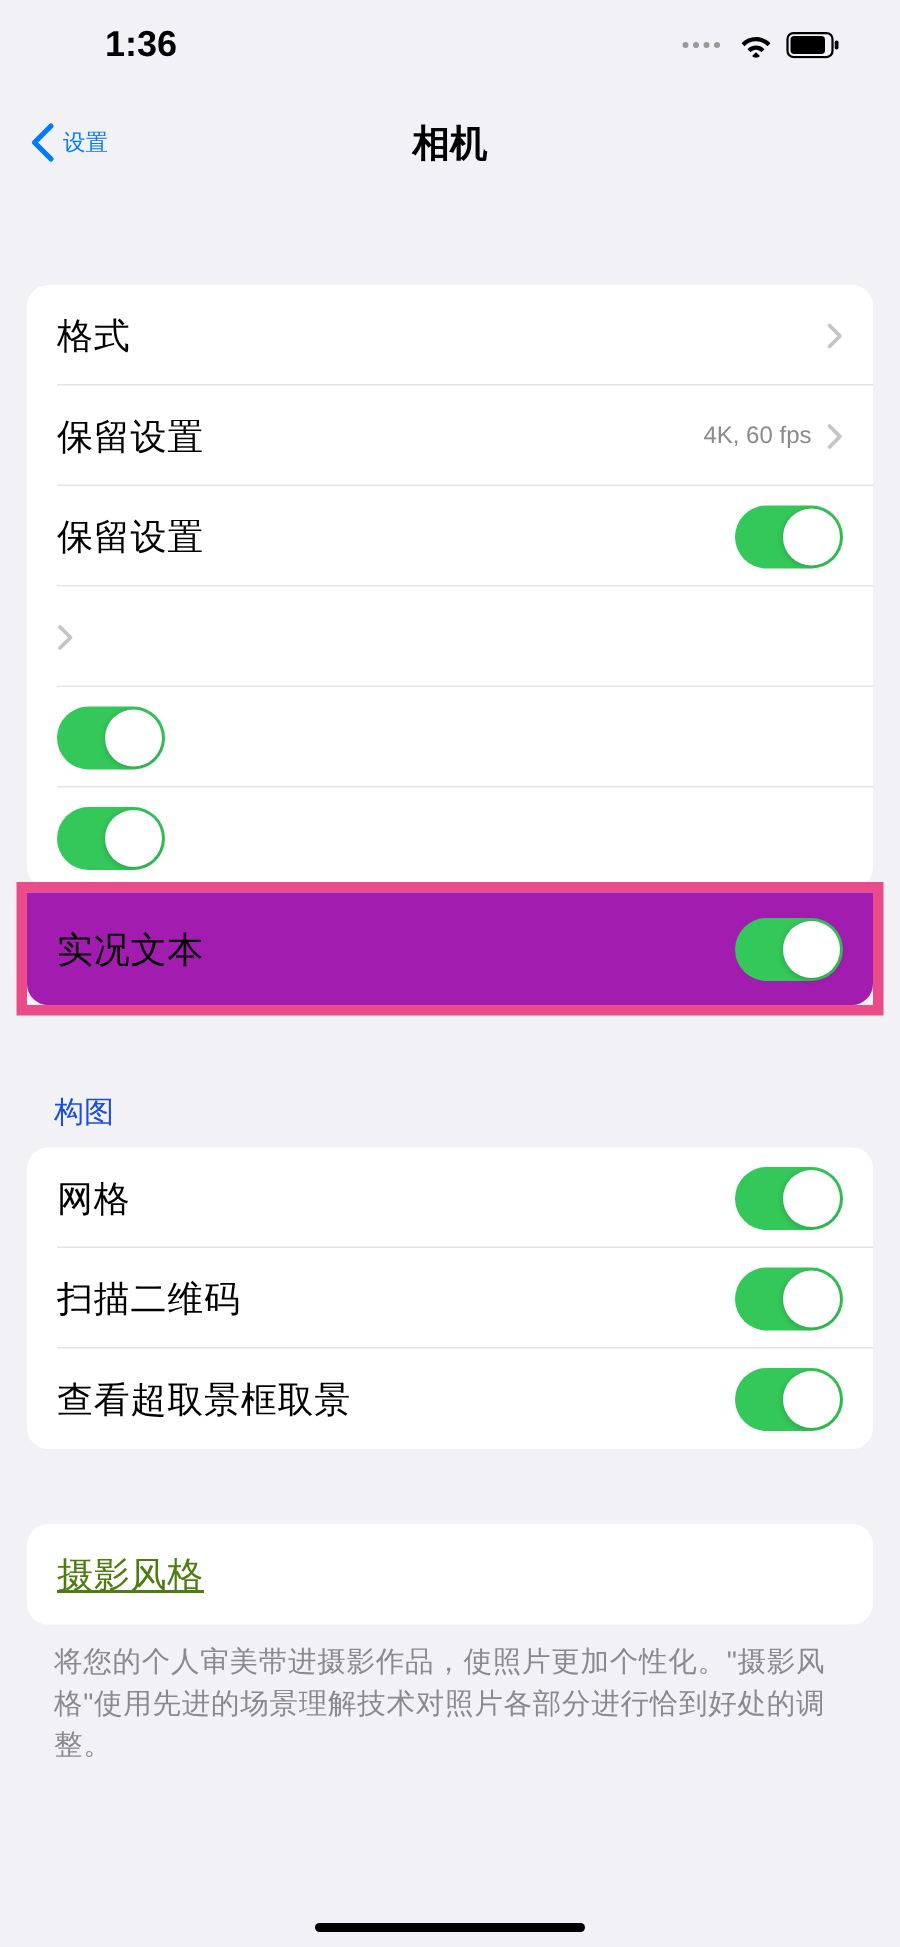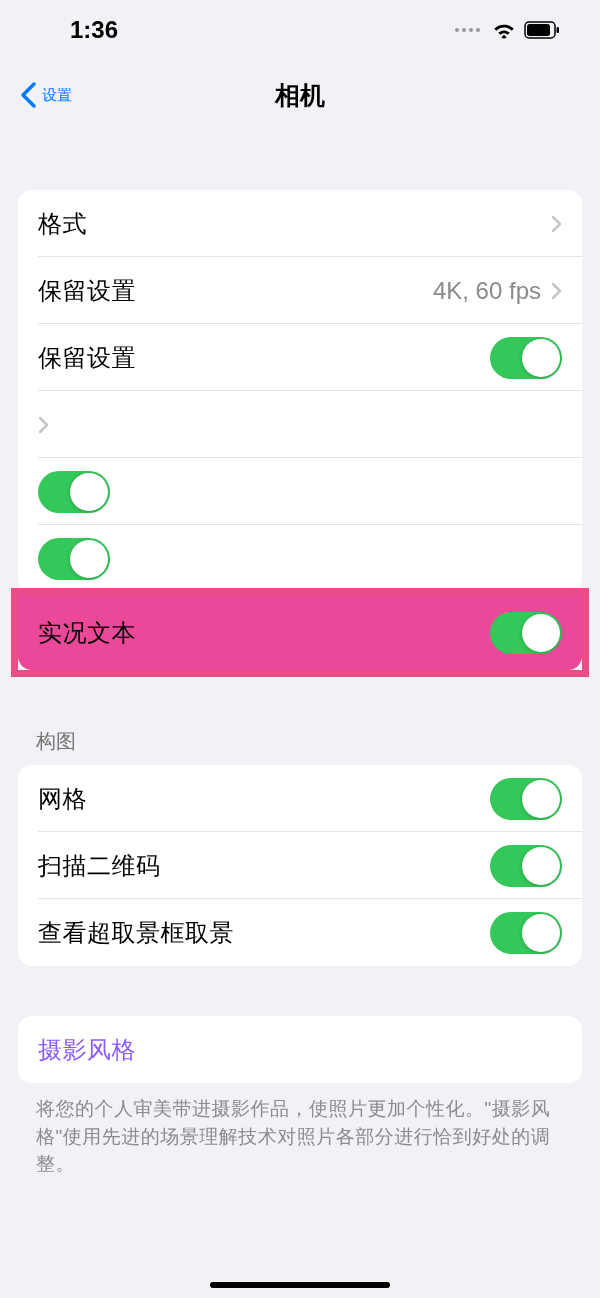--- a/index.html
+++ b/index.html
@@ -67,21 +67,21 @@
       color: #000000;
     }
     .content {
       padding: 0 18px;
     }
     .section-spacer {
       height: 60px;
     }
     .section-header {
       font-size: 20px;
-      color: #737373;
+      color: #1d4ed8;
       padding: 8px 18px 10px;
     }
     .group {
       background: #fff;
       border-radius: 14px;
       overflow: hidden;
     }
     .row {
       display: flex;
       align-items: center;
@@ -103,21 +103,21 @@
       font-size: 24px;
       color: #000;
       letter-spacing: 0.5px;
     }
     .row-right {
       display: flex;
       align-items: center;
       gap: 10px;
     }
     .row-value {
-      font-size: 24px;
+      font-size: 16px;
       color: #8a8a8e;
     }
     .chevron {
       color: #c5c5c7;
     }
     .toggle {
       width: 72px;
       height: 42px;
       border-radius: 21px;
       background: #34c759;
@@ -134,32 +134,33 @@
       top: 2px;
       right: 2px;
       box-shadow: 0 1px 4px rgba(0,0,0,0.2);
     }
     .highlight-frame {
       border: 7px solid #ea4c89;
       margin: -4px -7px -7px;
       padding: 0;
     }
     .highlight-frame .row {
-      background: #ec4899;
+      background: #a21caf;
       border-radius: 0 0 14px 14px;
       min-height: 75px;
     }
     .highlight-frame .row::after{
       display:none;
     }
     .section-gap {
       height: 50px;
     }
     .link-row .row-label {
-      color: #8b5cf6;
+      color: #4d7c0f;
+      text-decoration: underline;
     }
     .footer-text {
       font-size: 19px;
       color: #8a8a8e;
       padding: 12px 18px;
       line-height: 1.45;
       letter-spacing: 0.5px;
     }
     .home-indicator {
       position: absolute;

